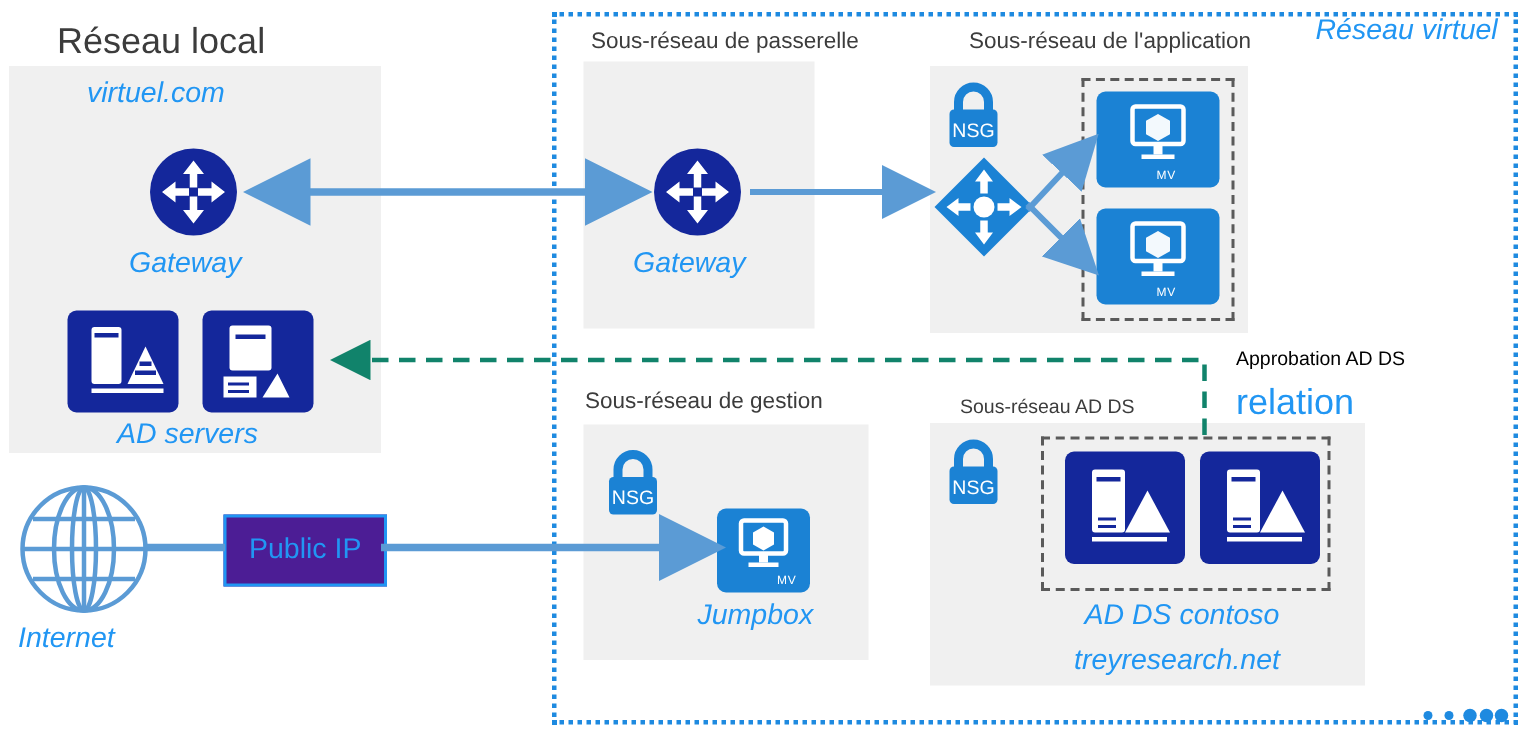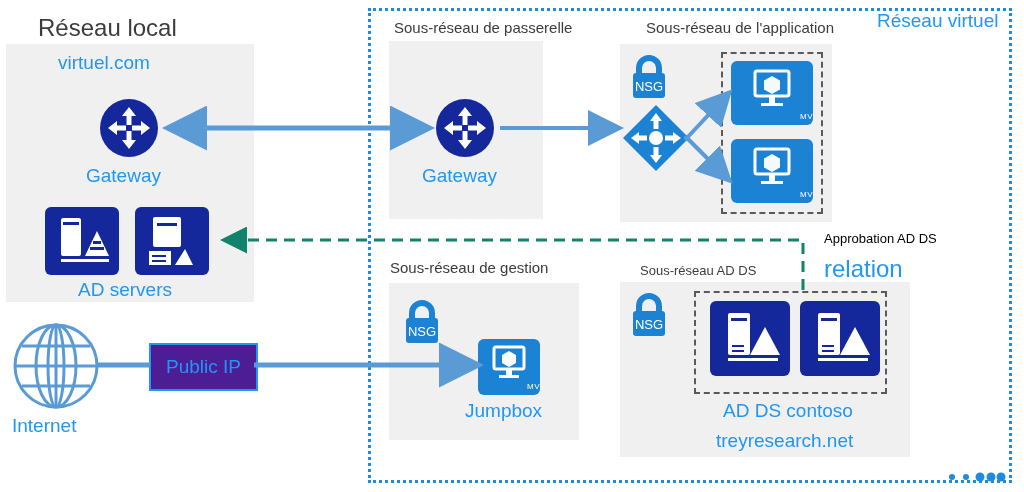--- a/index.html
+++ b/index.html
@@ -4,43 +4,43 @@
 <style>
   html,body{margin:0;padding:0;background:#ffffff;}
   body{width:1024px;height:492px;position:relative;overflow:hidden;
        font-family:"Liberation Sans","DejaVu Sans",sans-serif;}
   .stage{position:absolute;left:0;top:0;width:1024px;height:492px;border-radius:17px;}
 
   
   .abs{position:absolute;}
   .graybox{position:absolute;background:#f0f0f0;}
   .lbl{position:absolute;white-space:nowrap;}
-  .cap-blue{color:#2196f3;font-size:19px;}
+  .cap-blue{color:#2196f3;font-size:19px;font-style:italic;}
   .cap-dark{color:#3c3c3c;font-size:15px;}
   .cap-dark-sm{color:#3c3c3c;font-size:13px;}
   .title-dark{color:#3c3c3c;font-size:24px;}
   .teal-sm{color:#000000;font-size:13px;}
   .teal-big{color:#2196f3;font-size:24px;}
 
   
   .vnet{position:absolute;left:368px;top:8px;width:644px;height:475px;
         border:3px dotted #1e8ae0;box-sizing:border-box;}
 
   
   .dashgroup{position:absolute;border:2px dashed #5a5a5a;box-sizing:border-box;background:transparent;}
 
   
   svg.overlay{position:absolute;left:0;top:0;width:1024px;height:492px;pointer-events:none;}
 
   
   .tile{position:absolute;border-radius:6px;}
   .tile-dark{background:#14279b;}
   .tile-blue{background:#1b82d4;}
-  .vmcap{position:absolute;bottom:4px;left:0;right:0;text-align:right;
-         color:#ffffff;font-size:8px;letter-spacing:.5px;}
+  .vmcap{position:absolute;bottom:4px;left:0;right:0;text-align:left;
+         color:#ffffff;font-size:8px;letter-spacing:.5px;padding-left:40px;}
 
   .pubip{position:absolute;border:2px solid #2196f3;background:#4c1d95;
          display:flex;align-items:center;justify-content:center;}
   .pubip span{color:#2196f3;font-size:19px;}
 </style>
 </head>
 <body>
 
 <div class="stage">
 

